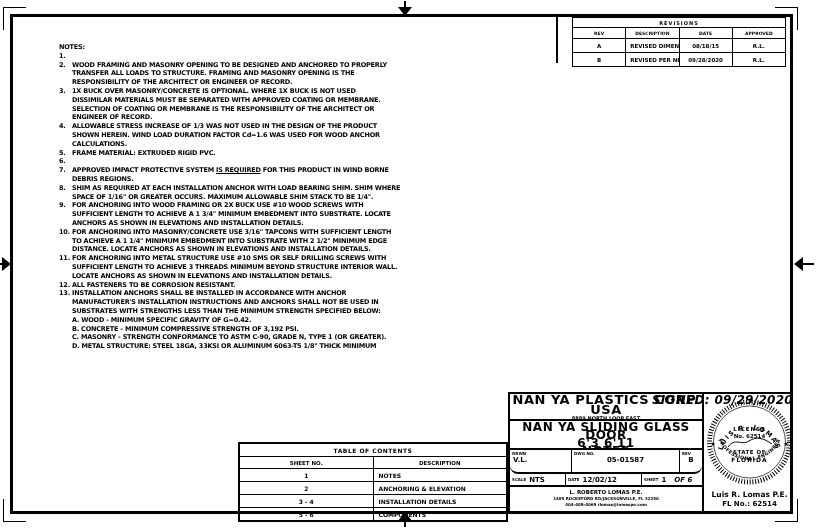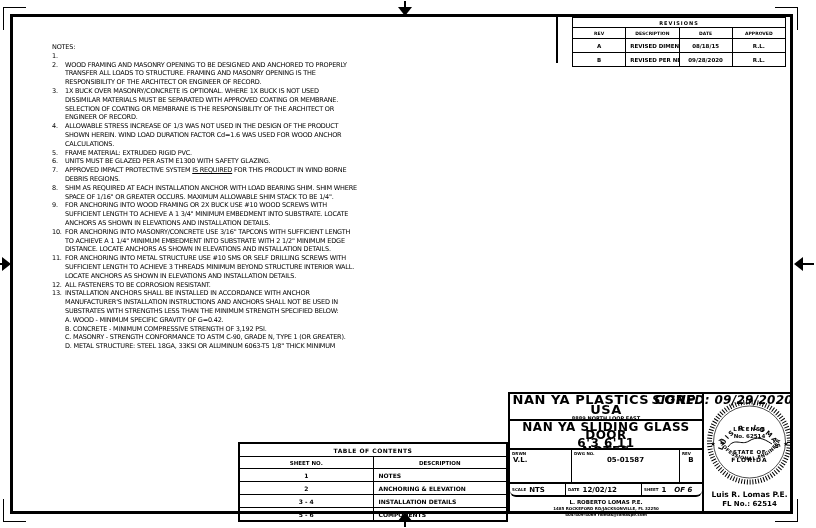--- a/index.html
+++ b/index.html
@@ -33,21 +33,21 @@
   
   .rev-table{left:572px;top:17px;width:214px;border-collapse:collapse;table-layout:fixed;}
   .rev-table td,.rev-table th{border:1px solid #000;padding:0 2px;font-weight:bold;overflow:hidden;white-space:nowrap;}
   .rev-table .t-row{height:10px;font-size:5px;text-align:center;letter-spacing:1px;}
   .rev-table .h-row th{height:10px;font-size:4.5px;text-align:center;}
   .rev-table td{height:13px;font-size:5.5px;text-align:center;}
   .rev-table td.left{text-align:left;padding-left:4px;}
   .w-rev{width:20px;}.w-desc{width:118px;}.w-date{width:38px;}.w-appr{width:38px;}
 
   
-  .notes{left:52px;top:43px;width:346px;font-size:6.5px;line-height:8.8px;font-weight:normal;letter-spacing:-0.2px;}
+  .notes{left:59px;top:43px;width:346px;font-size:6.5px;line-height:8.8px;font-weight:bold;letter-spacing:-0.2px;}
   .notes-title{font-size:6.5px;}
   .note{display:flex;}
   .note-num{width:13px;flex:none;}
   .note-text{white-space:pre;flex:none;}
   .note-text .u{text-decoration:underline;text-align:center;}
 
   
   .toc-table{left:238px;top:442px;width:270px;border-collapse:collapse;table-layout:fixed;border:2px solid #000;}
   .toc-table td,.toc-table th{border:1px solid #000;padding:0 2px;font-weight:bold;overflow:hidden;white-space:nowrap;}
   .toc-title{height:12px;font-size:6px;text-align:center;letter-spacing:0.5px;}
@@ -58,22 +58,22 @@
 
   
   .tblock{left:508px;top:392px;width:196px;height:122px;border:2px solid #000;box-sizing:border-box;font-weight:bold;}
   .tb-sect{border-bottom:2px solid #000;text-align:center;box-sizing:border-box;overflow:hidden;}
   .tb-company{height:27px;padding-top:1px;}
   .tb-company-name{font-size:13px;line-height:10px;letter-spacing:0.5px;}
   .tb-addr{font-size:5px;line-height:6px;}
   .tb-product{height:29px;padding-top:2px;}
   .tb-prod-line{font-size:12px;line-height:8px;letter-spacing:0.5px;}
   .tb-row{display:flex;box-sizing:border-box;border-bottom:2px solid #000;}
-  .tb-row1{height:34px;}
-  .tb-row2{height:13px;border-radius:6px;}
+  .tb-row1{height:24px;border-radius:8px;}
+  .tb-row2{height:13px;}
   .tb-cell{box-sizing:border-box;border-right:1px solid #000;overflow:hidden;position:relative;}
   .tb-cell:last-child{border-right:none;}
   .tb-label{font-size:4px;line-height:5px;text-align:left;padding:1px 0 0 2px;font-weight:bold;}
   .tb-value{font-size:7px;line-height:8px;text-align:left;padding-left:3px;}
   .tb-value.center{text-align:center;padding-left:0;}
   .cell-drwn{width:62px;}
   .cell-dwg{flex:1;}
   .cell-rev{width:22px;}
   .inline-cell{display:flex;align-items:center;padding-left:2px;}
   .inline-cell .tb-label{padding:0 3px 0 0;}
@@ -161,21 +161,20 @@
         <span class="note-text">ALLOWABLE STRESS INCREASE OF 1/3 WAS NOT USED IN THE DESIGN OF THE PRODUCT
 SHOWN HEREIN. WIND LOAD DURATION FACTOR Cd=1.6 WAS USED FOR WOOD ANCHOR
 CALCULATIONS.</span>
       </div>
       <div class="note">
         <span class="note-num">5.</span>
         <span class="note-text">FRAME MATERIAL: EXTRUDED RIGID PVC.</span>
       </div>
       <div class="note">
         <span class="note-num">6.</span>
-        <span class="note-text">UNITS MUST BE GLAZED PER ASTM E1300 WITH SAFETY GLAZING.</span>
       </div>
       <div class="note">
         <span class="note-num">7.</span>
         <span class="note-text"><span>APPROVED IMPACT PROTECTIVE SYSTEM </span><span class="u">IS REQUIRED</span><span> FOR THIS PRODUCT IN WIND BORNE
 DEBRIS REGIONS.</span></span>
       </div>
       <div class="note">
         <span class="note-num">8.</span>
         <span class="note-text">SHIM AS REQUIRED AT EACH INSTALLATION ANCHOR WITH LOAD BEARING SHIM. SHIM WHERE
 SPACE OF 1/16" OR GREATER OCCURS. MAXIMUM ALLOWABLE SHIM STACK TO BE 1/4".</span>

